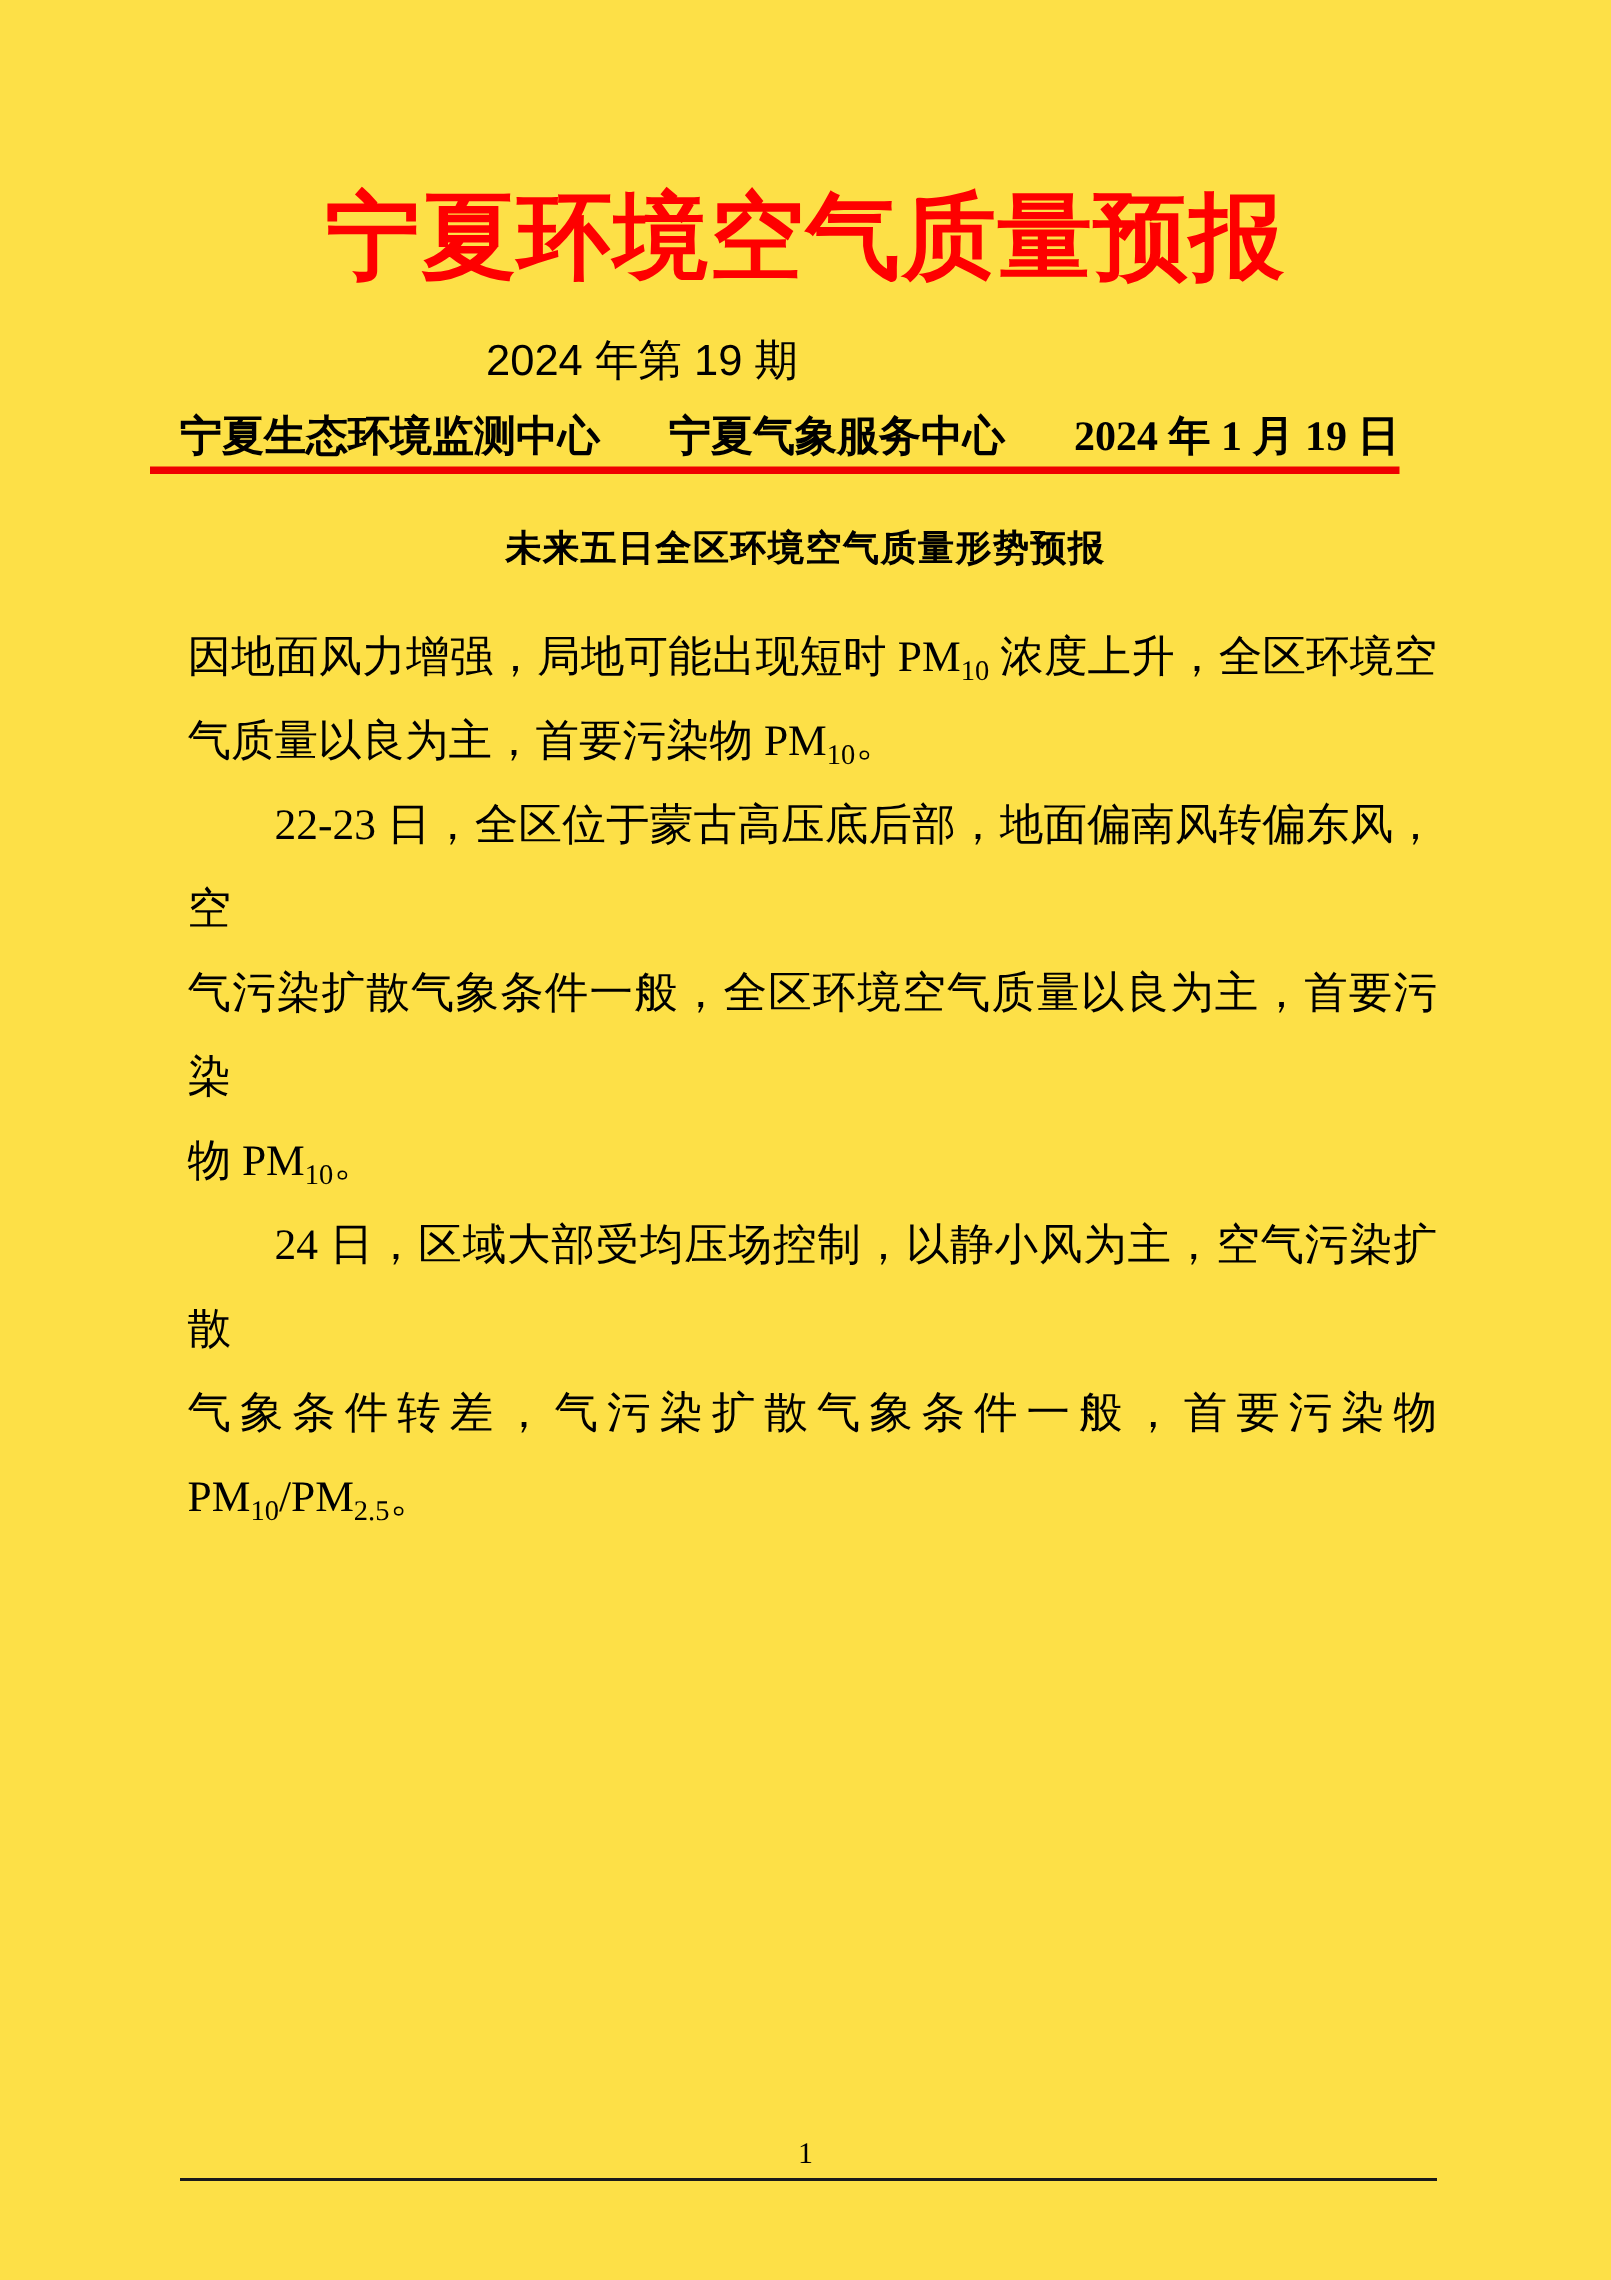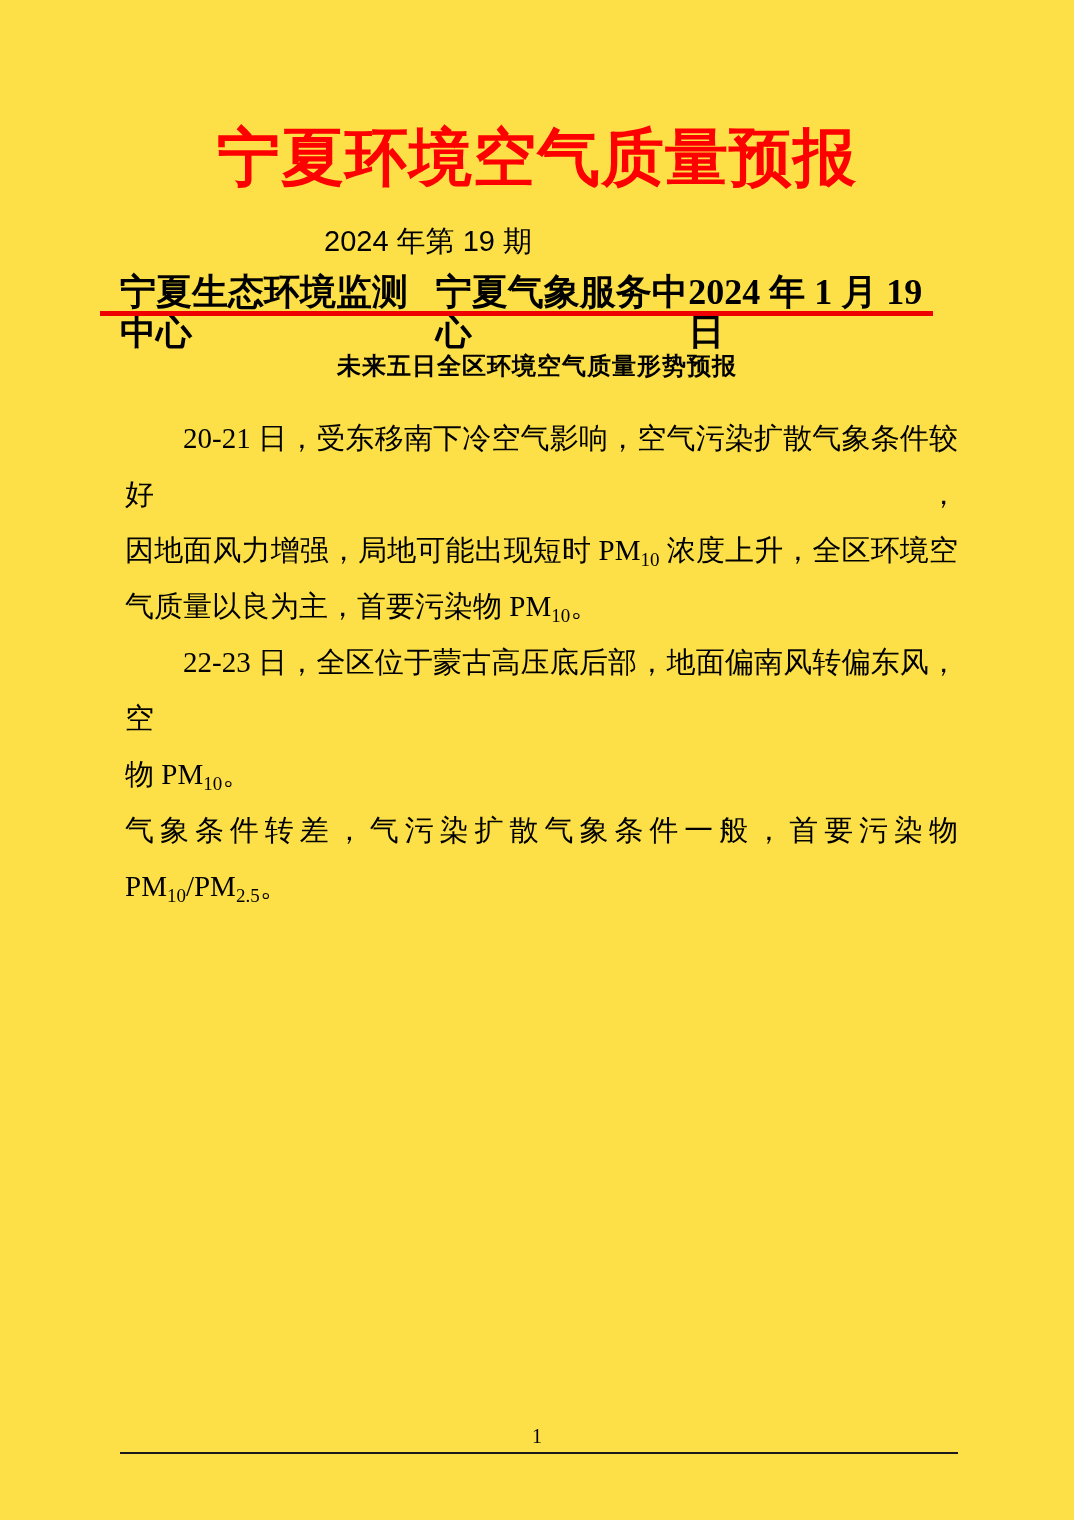--- a/index.html
+++ b/index.html
@@ -25,21 +25,21 @@
   }
   .issue{
     position:absolute;top:220px;left:0;width:856px;
     text-align:center;
     font-size:29px;line-height:42px;
     font-family:"Liberation Sans","DejaVu Sans",sans-serif;
   }
   .org-row{
     position:absolute;top:272px;left:100px;width:833px;
     display:flex;justify-content:space-between;align-items:baseline;
-    font-weight:700;font-size:36px;line-height:40px;
+    font-weight:700;font-size:28px;line-height:40px;
     padding-left:20px;
   }
   .red-rule{
     position:absolute;top:311px;left:100px;width:833px;height:5px;
     background:var(--rule-red);
   }
   .section-heading{
     position:absolute;top:344px;left:0;width:1074px;
     text-align:center;
     font-size:24px;line-height:44px;font-weight:700;
@@ -82,29 +82,30 @@
     <span>宁夏气象服务中心</span>
     <span>2024 年 1 月 19 日</span>
   </div>
 
   <div class="red-rule"></div>
 
   <div class="section-heading">未来五日全区环境空气质量形势预报</div>
 
   <div class="doc-body">
       <div class="paragraph">
-        <div class="line first justify">20-21 日，受东移南下冷空气影响，空气污染扩散气象条件较好，</div>
         <div class="line justify">因地面风力增强，局地可能出现短时 PM<sub>10</sub> 浓度上升，全区环境空</div>
         <div class="line">气质量以良为主，首要污染物 PM<sub>10</sub>。</div>
       </div>
       <div class="paragraph">
         <div class="line first justify">22-23 日，全区位于蒙古高压底后部，地面偏南风转偏东风，空</div>
+        <div class="line justify">气污染扩散气象条件一般，全区环境空气质量以良为主，首要污染</div>
         <div class="line">物 PM<sub>10</sub>。</div>
       </div>
       <div class="paragraph">
+        <div class="line first justify">24 日，区域大部受均压场控制，以静小风为主，空气污染扩散</div>
         <div class="line justify">气象条件转差，气污染扩散气象条件一般，首要污染物</div>
         <div class="line">PM<sub>10</sub>/PM<sub>2.5</sub>。</div>
       </div>
     </div>
 
   <div class="footer-page-number">1</div>
 
   <div class="footer-rule"></div>
 
 </div>

